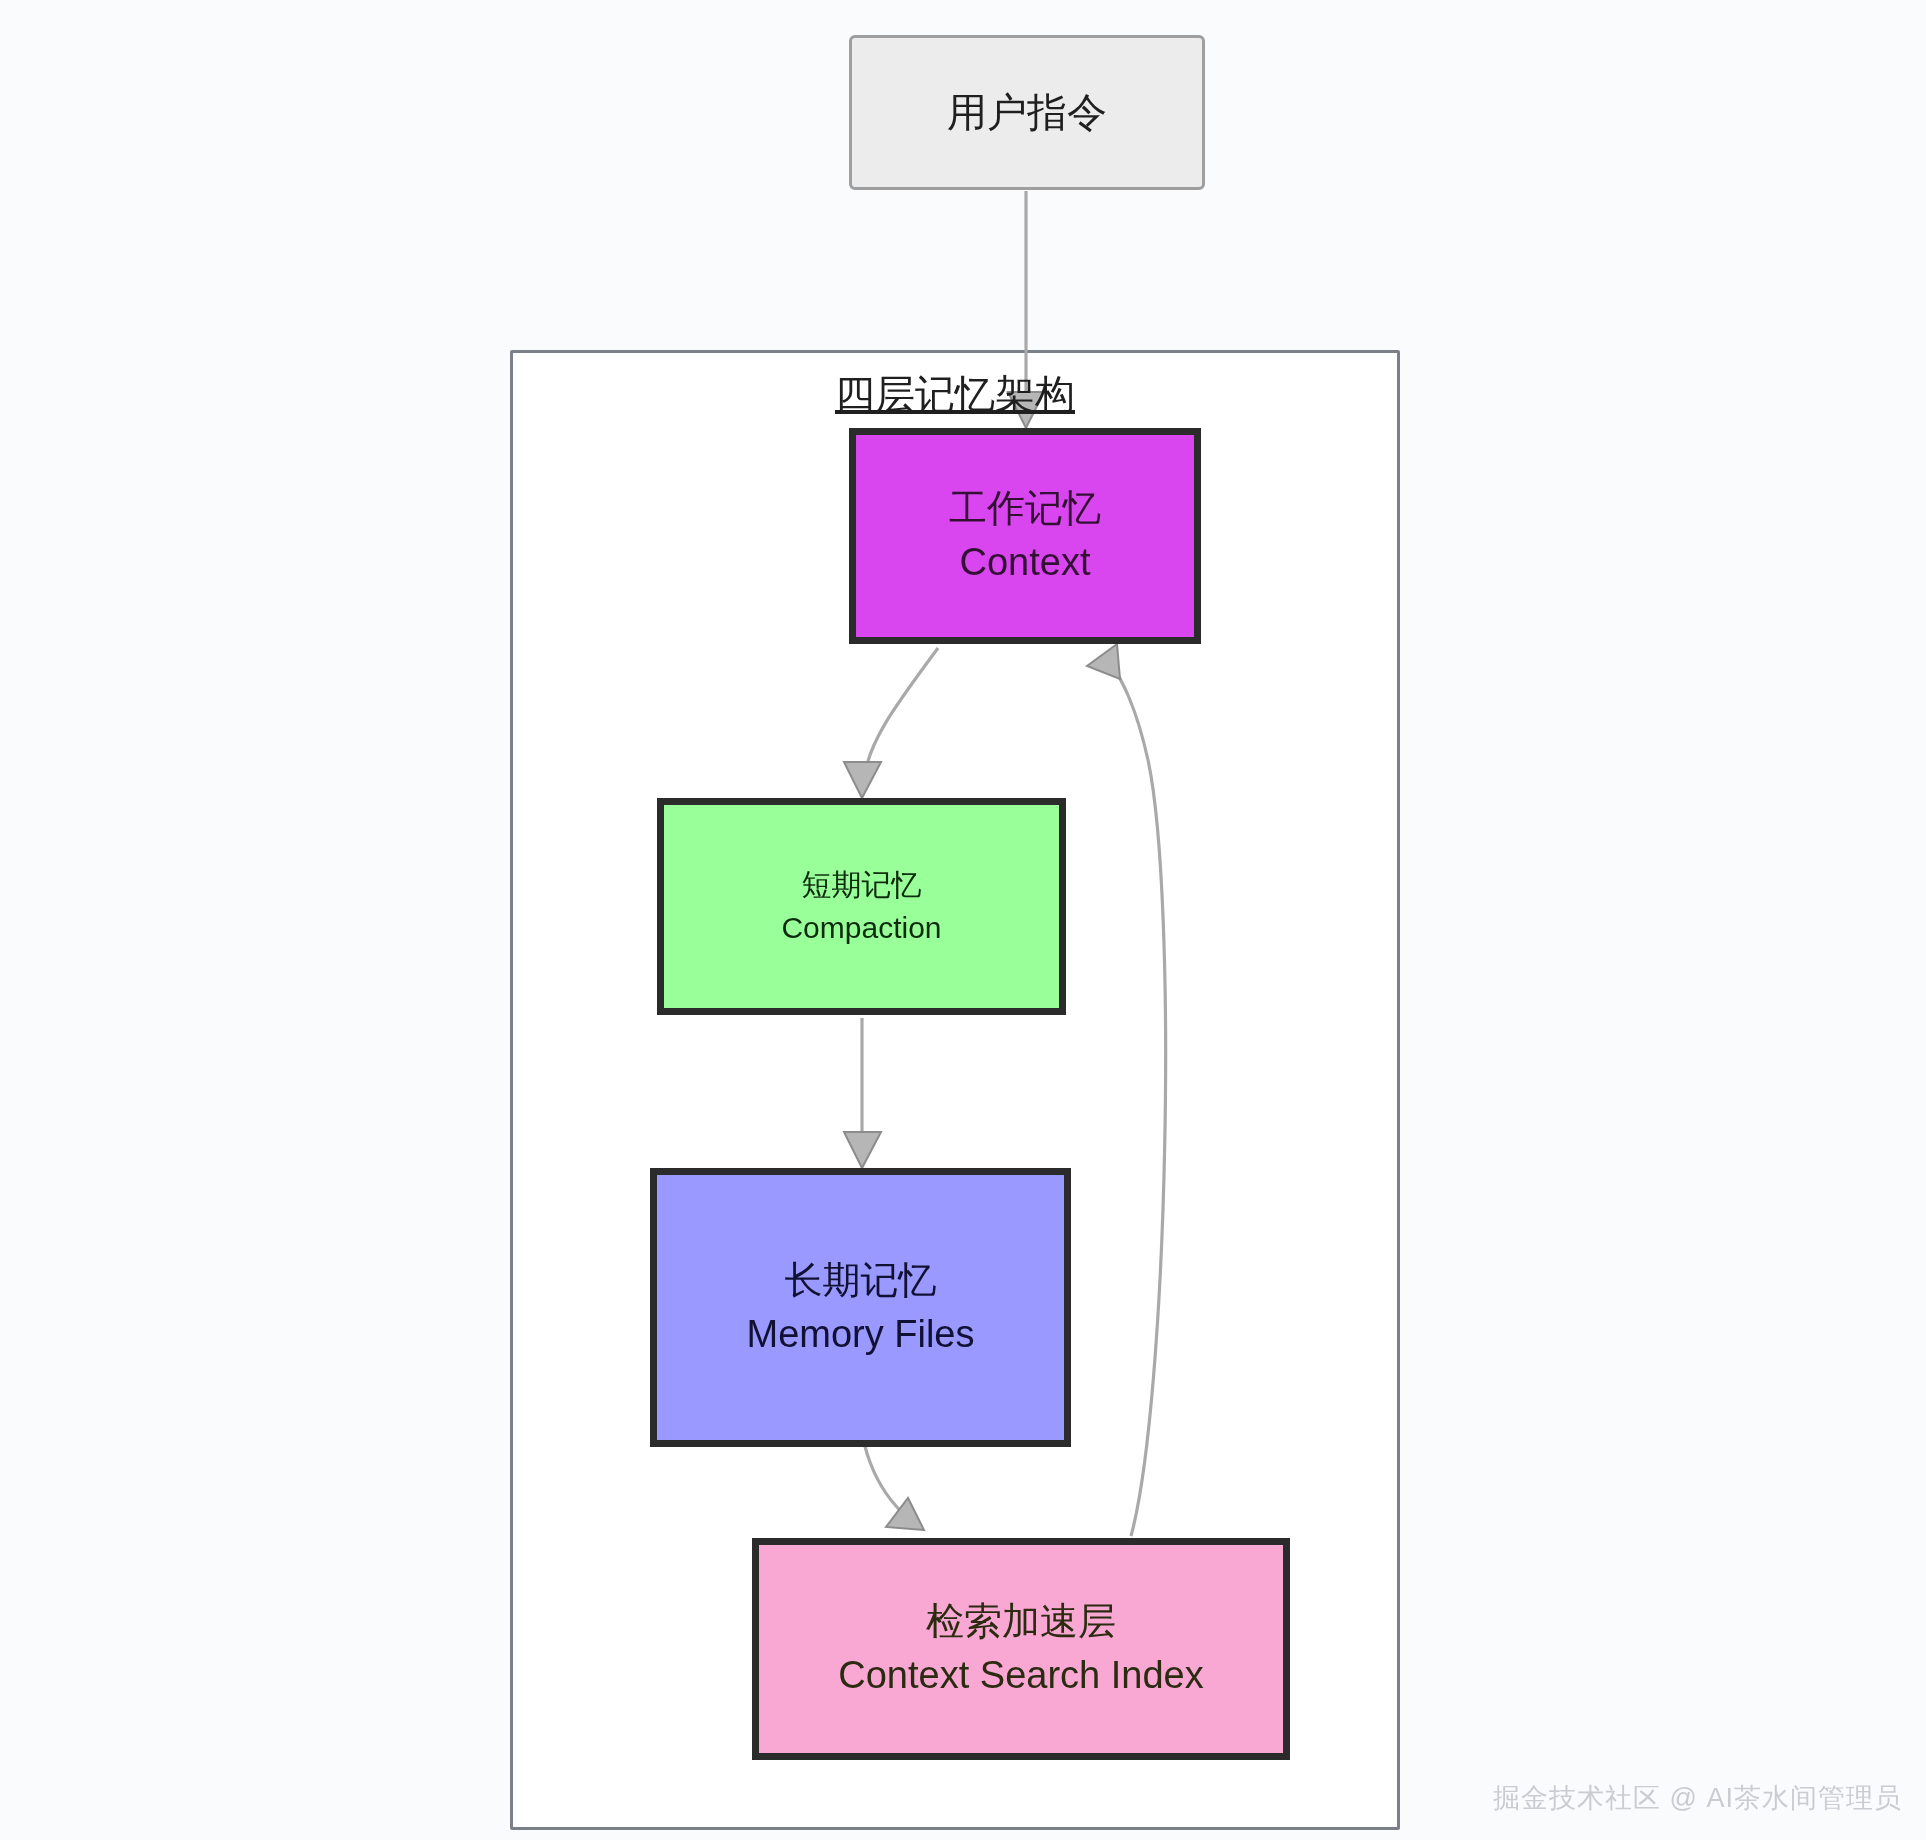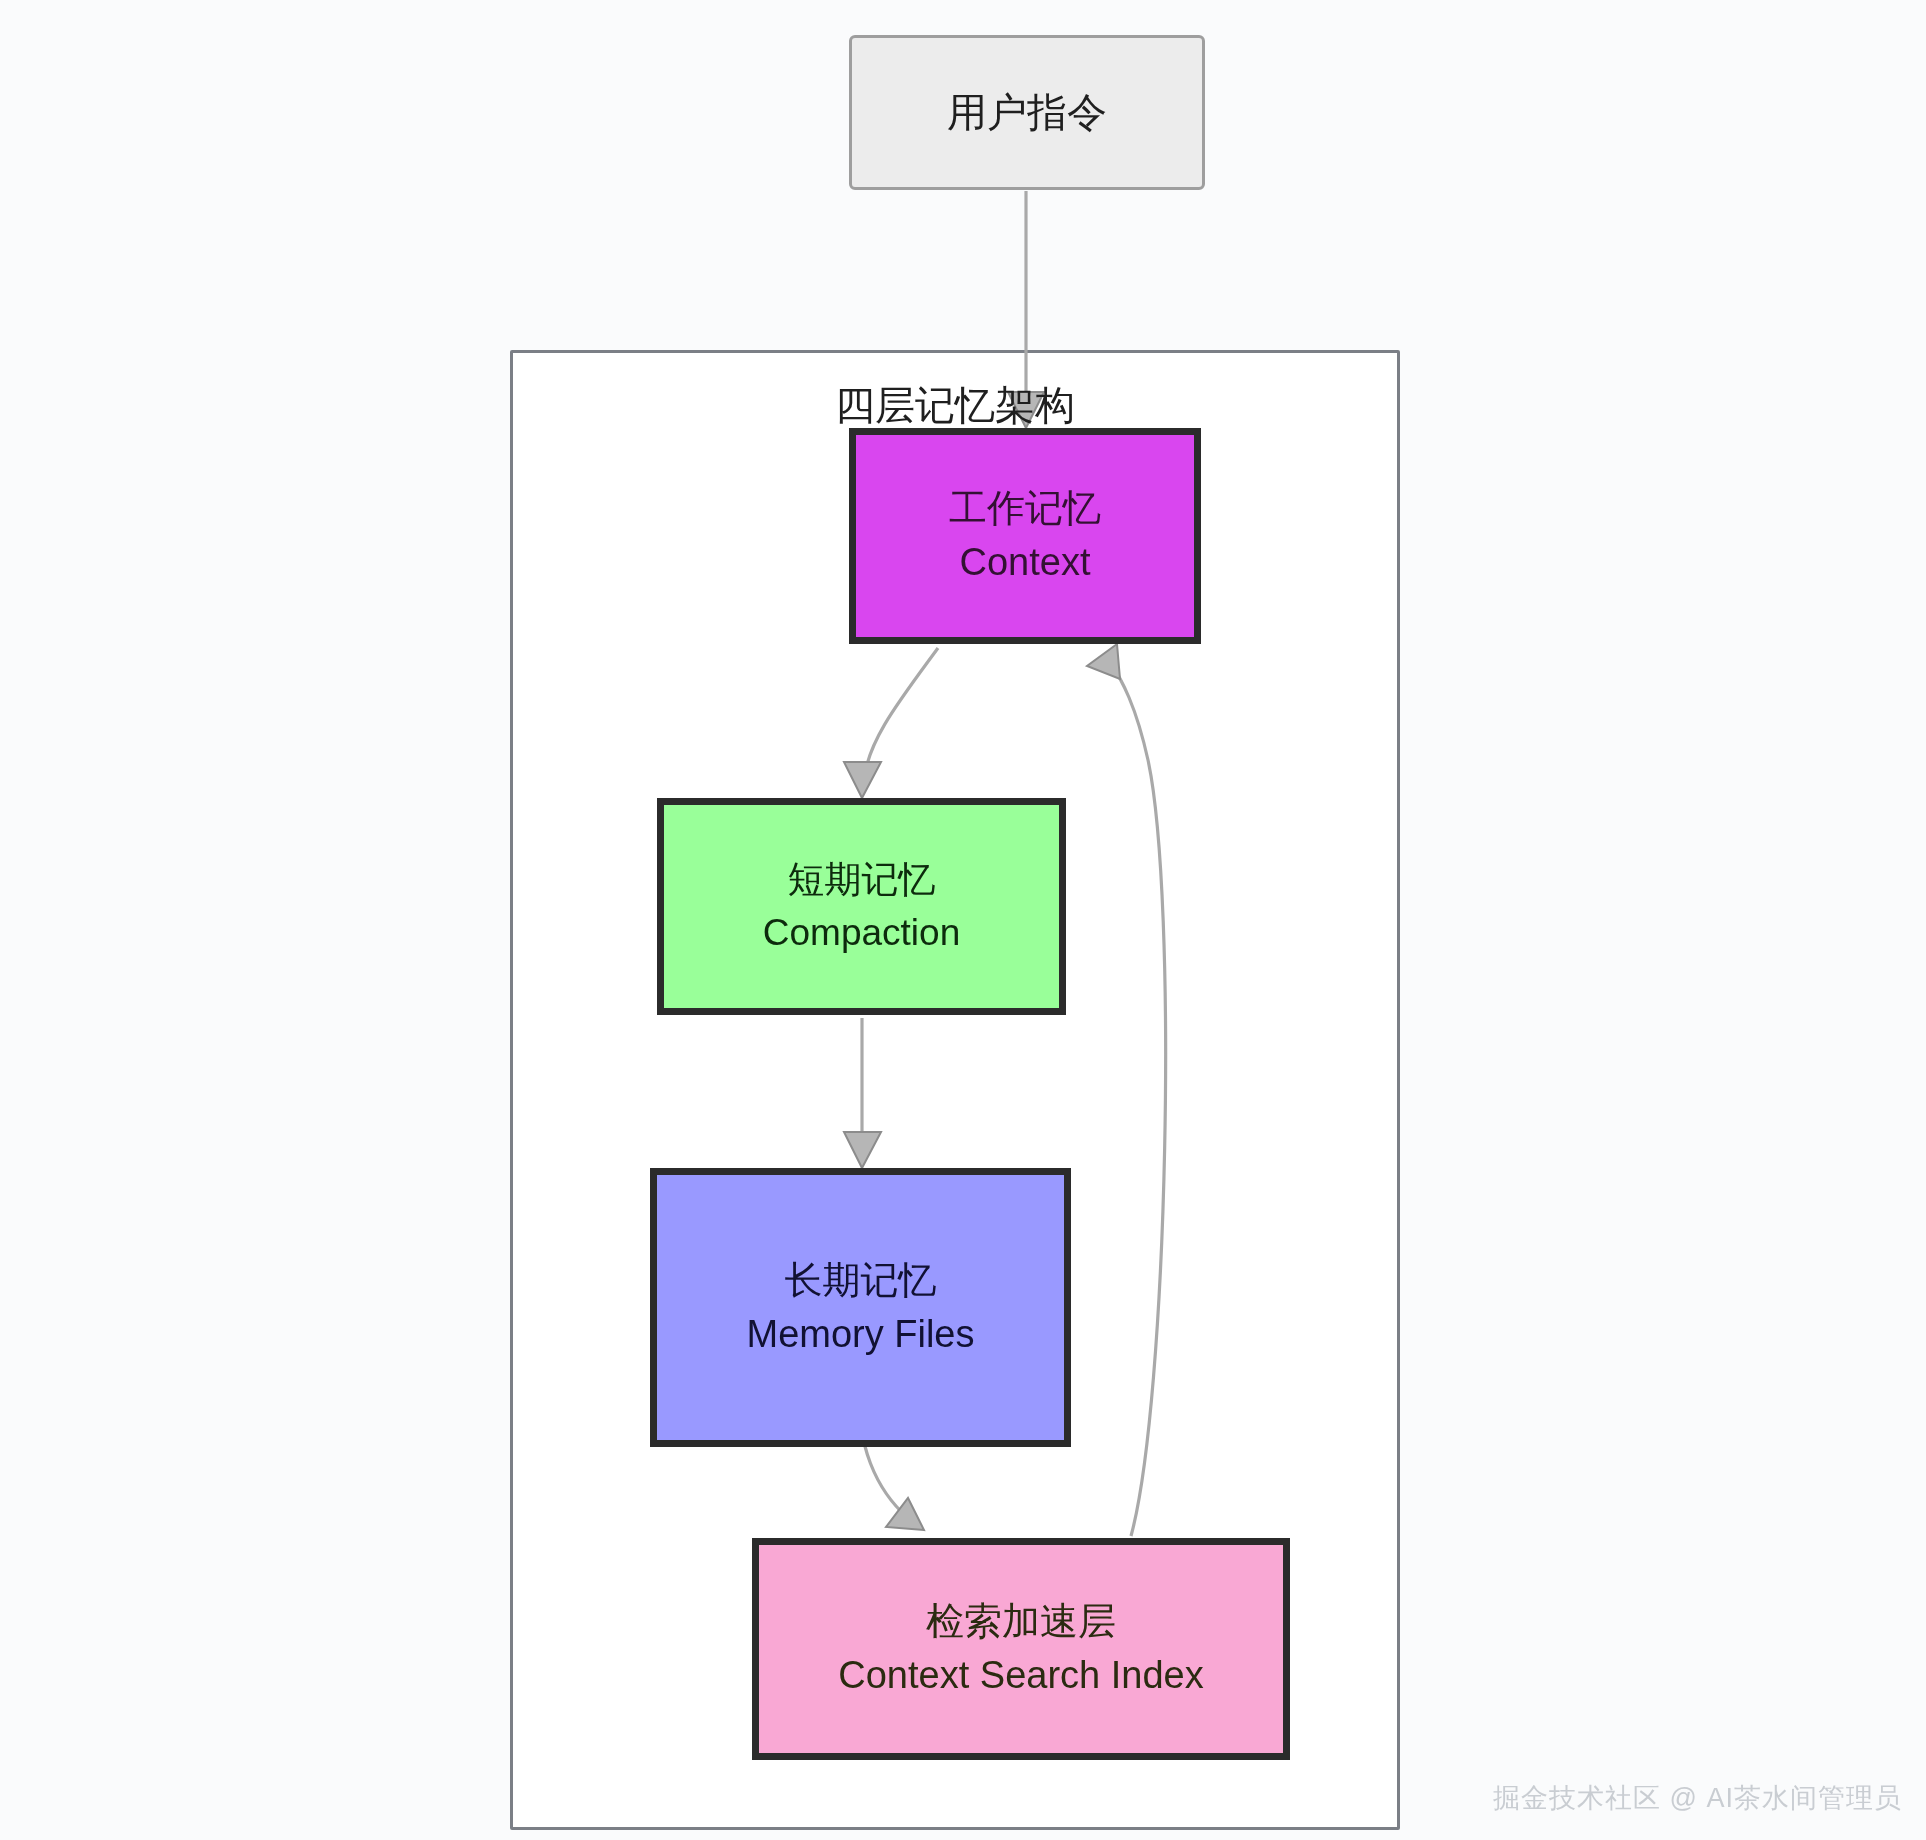--- a/index.html
+++ b/index.html
@@ -58,27 +58,28 @@
     width: 890px;
     height: 1480px;
     box-sizing: border-box;
     background: #ffffff;
     border: 3px solid #7b7f86;
     border-radius: 2px;
   }
   #subgraph-title {
     position: absolute;
     left: 510px;
-    top: 375px;
+    top: 364px;
     width: 890px;
     text-align: center;
     font-size: 40px;
     color: #1f1f1f;
     line-height: 1.5;
     pointer-events: none;
+    text-decoration: underline;
   }
 
   
   #node-working-memory {
     left: 849px;
     top: 428px;
     width: 352px;
     height: 216px;
     background: #d946ef;
     border: 7px solid #2b2b2b;
@@ -86,21 +87,21 @@
     font-size: 38px;
   }
   #node-short-term-memory {
     left: 657px;
     top: 798px;
     width: 409px;
     height: 217px;
     background: #99ff99;
     border: 7px solid #2b2b2b;
     color: #0d2b0d;
-    font-size: 37px;
+    font-size: 30px;
   }
   #node-long-term-memory {
     left: 650px;
     top: 1168px;
     width: 421px;
     height: 279px;
     background: #9999ff;
     border: 7px solid #2b2b2b;
     color: #111133;
     font-size: 38px;

